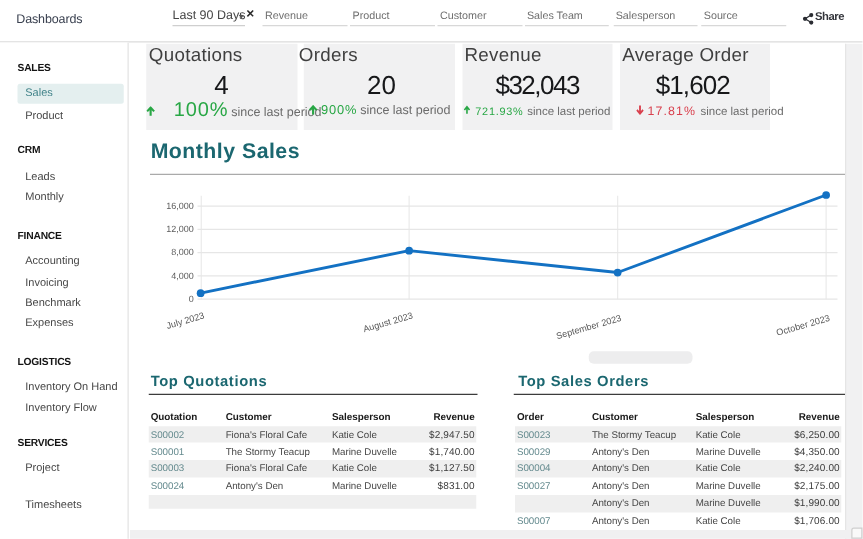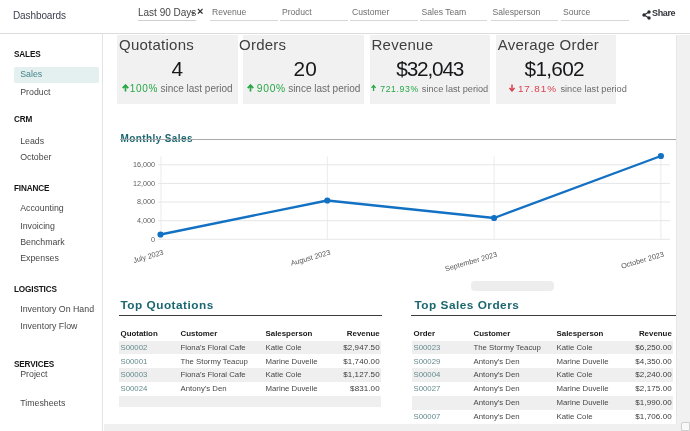--- a/index.html
+++ b/index.html
@@ -52,59 +52,59 @@
 </svg>
 <div class="a" style="left:652px;top:8.3px;font-size:9px;letter-spacing:-0.35px;font-weight:bold;color:#33353b;">Share</div>
 
 <div class="a" style="left:0;top:34px;width:102.5px;height:397px;border-right:1px solid #e3e3e3;background:#fff;"></div>
 <div class="a hdr" style="left:14px;top:50.2px;">SALES</div>
 <div class="a" style="left:13.5px;top:66.5px;width:85px;height:16px;background:#e4efef;border-radius:2px;"></div>
 <div class="a itm" style="left:20.2px;top:69.3px;color:#44858b;">Sales</div>
 <div class="a itm" style="left:20.2px;top:86.6px;">Product</div>
 <div class="a hdr" style="left:14px;top:115.1px;">CRM</div>
 <div class="a itm" style="left:20.2px;top:135.8px;">Leads</div>
-<div class="a itm" style="left:20.2px;top:152.4px;">October</div>
+<div class="a itm" style="left:20.2px;top:152.4px;">Monthly</div>
 <div class="a hdr" style="left:14px;top:184.1px;">FINANCE</div>
 <div class="a itm" style="left:20.2px;top:203.4px;">Accounting</div>
 <div class="a itm" style="left:20.2px;top:220.8px;">Invoicing</div>
 <div class="a itm" style="left:20.2px;top:237.2px;">Benchmark</div>
 <div class="a itm" style="left:20.2px;top:253.4px;">Expenses</div>
 <div class="a hdr" style="left:14px;top:284.8px;">LOGISTICS</div>
 <div class="a itm" style="left:20.2px;top:303.8px;">Inventory On Hand</div>
 <div class="a itm" style="left:20.2px;top:320.9px;">Inventory Flow</div>
-<div class="a hdr" style="left:14px;top:349.6px;margin-top:10px;">SERVICES</div>
+<div class="a hdr" style="left:14px;top:349.6px;">SERVICES</div>
 <div class="a itm" style="left:20.2px;top:368.9px;">Project</div>
 <div class="a itm" style="left:20.2px;top:398px;">Timesheets</div>
 
 <div class="a card" style="left:117px;"></div>
 <div class="a card" style="left:243.25px;"></div>
 <div class="a card" style="left:369.5px;"></div>
 <div class="a card" style="left:495.75px;"></div>
 <div class="a ctit" style="left:119px;">Quotations</div>
 <div class="a ctit" style="left:239px;">Orders</div>
 <div class="a ctit" style="left:371.5px;">Revenue</div>
 <div class="a ctit" style="left:497.75px;">Average Order</div>
 <div class="a cnum" style="left:117px;">4</div>
 <div class="a cnum" style="left:243.25px;width:123.8px;">20</div>
 <div class="a cnum" style="left:369.5px;letter-spacing:-1.2px;">$32,043</div>
 <div class="a cnum" style="left:495.75px;width:117px;letter-spacing:-0.7px;">$1,602</div>
 <div class="a csub" style="left:117px;"><svg style="vertical-align:-0.5px;" width="7" height="8" viewBox="0 0 7 8">
       <path d="M3.5 7.6 V1.6 M0.7 4.1 L3.5 1.1 L6.3 4.1" stroke="#28a745" stroke-width="1.7" fill="none"></path>
-    </svg><span class="up" style="font-size:10px;letter-spacing:.7px;margin-left:1px;">100%</span><span style="margin-left:2.2px;">since last period</span></div>
+    </svg><span class="up" style="font-size:16px;letter-spacing:.7px;margin-left:15px;">100%</span><span style="margin-left:2.2px;">since last period</span></div>
 <div class="a csub" style="left:243.25px;"><svg style="vertical-align:-0.5px;" width="7" height="8" viewBox="0 0 7 8">
       <path d="M3.5 7.6 V1.6 M0.7 4.1 L3.5 1.1 L6.3 4.1" stroke="#28a745" stroke-width="1.7" fill="none"></path>
     </svg><span class="up" style="font-size:10.3px;letter-spacing:.7px;margin-left:3.2px;">900%</span><span style="margin-left:2.2px;">since last period</span></div>
 <div class="a csub" style="left:369.5px;font-size:9.2px;"><svg style="vertical-align:-0.5px;" width="6" height="8" viewBox="0 0 7 8">
       <path d="M3 7.4 V1.4 M0.6 3.9 L3 1 L5.4 3.9" stroke="#28a745" stroke-width="1.5" fill="none"></path>
     </svg><span class="up" style="font-size:8.7px;letter-spacing:.6px;margin-left:3px;">721.93%</span><span style="margin-left:3.1px;">since last period</span></div>
 <div class="a csub" style="left:495.75px;font-size:9.2px;padding-left:13px;"><svg style="vertical-align:-0.5px;" width="6" height="8" viewBox="0 0 6 8">
       <path d="M3 0.4 V6.4 M0.5 3.9 L3 6.9 L5.5 3.9" stroke="#d9414e" stroke-width="1.5" fill="none"></path>
     </svg><span class="dn" style="font-size:9.9px;letter-spacing:.9px;margin-left:3.2px;">17.81%</span><span style="margin-left:3.6px;">since last period</span></div>
 
-<div class="a h2t" style="left:120.5px;top:133px;font-size:10px;letter-spacing:.4px;">Monthly Sales</div>
+<div class="a h2t" style="left:120.5px;top:111px;font-size:17px;letter-spacing:.4px;">Monthly Sales</div>
 <div class="a" style="left:119.5px;top:138.6px;width:556px;height:0;border-top:1px solid #aaaaaa;"></div>
 
 <svg class="a" style="left:103px;top:144px;" width="580" height="156" viewBox="103 144 580 156">
   <g stroke="#ebebeb" stroke-width="1">
     <line x1="161" y1="156.5" x2="161" y2="239.3"></line>
     <line x1="327.3" y1="156.5" x2="327.3" y2="239.3"></line>
     <line x1="494.1" y1="156.5" x2="494.1" y2="239.3"></line>
     <line x1="660.9" y1="156.5" x2="660.9" y2="239.3"></line>
   </g>
   <g stroke="#e6e6e6" stroke-width="1">

